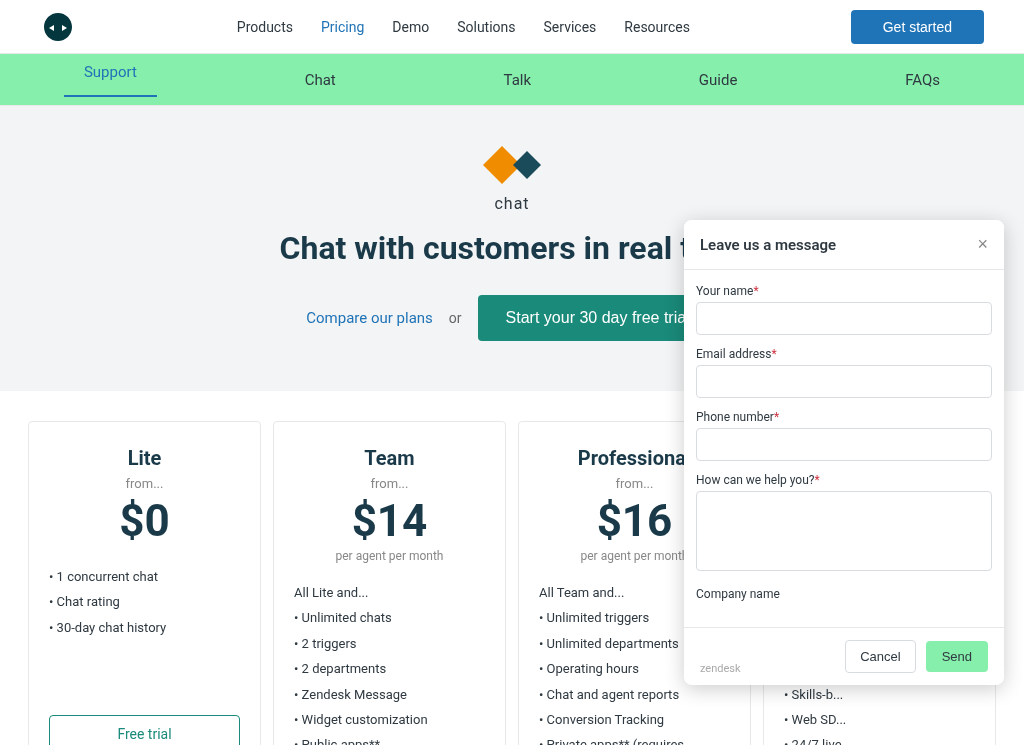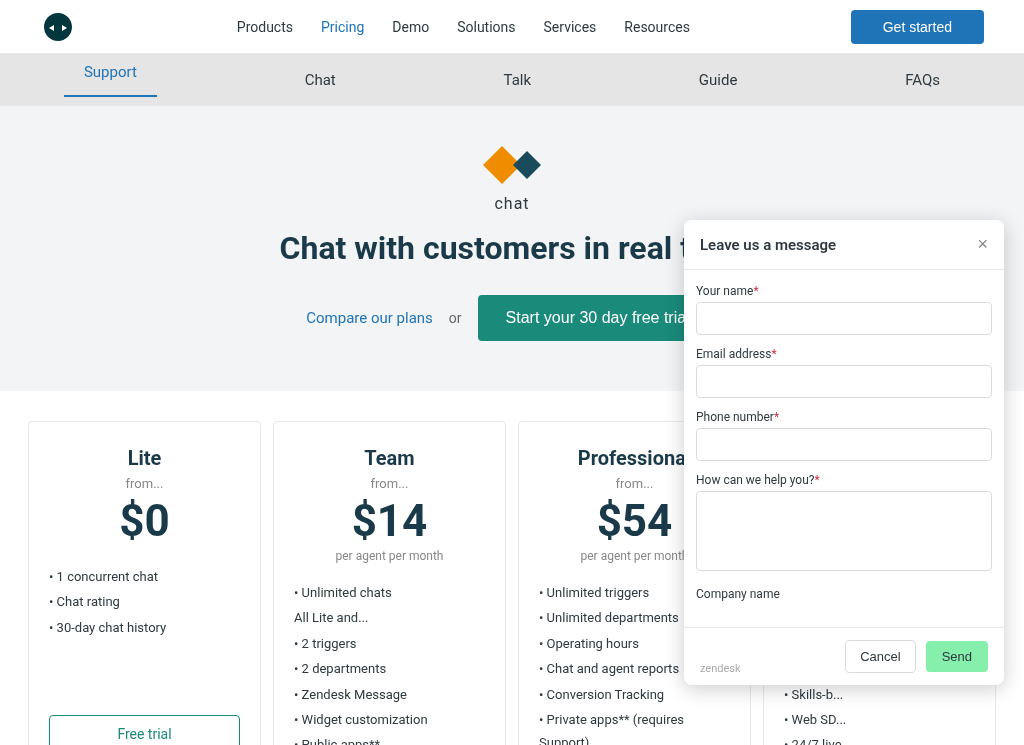--- a/index.html
+++ b/index.html
@@ -16,21 +16,21 @@
     .nav-links a { text-decoration: none; color: #2f3941; font-size: 14px; }
     .nav-links a.active { color: #1f73b7; }
     .nav-btn {
       background: #1f73b7; color: #fff; border: none; border-radius: 4px;
       padding: 9px 32px; font-size: 14px; cursor: pointer;
     }
 
     
     .sub-nav {
       display: flex; justify-content: space-around; align-items: center;
-      border-bottom: 1px solid #e8e8e8; background: #e5e5e5; height: 52px;
+      border-bottom: 1px solid #e8e8e8; background: #86efac; height: 52px;
     }
     .sub-nav a { text-decoration: none; font-size: 15px; color: #2f3941; padding: 0 20px; }
     .sub-nav a.active { color: #1f73b7; border-bottom: 2px solid #1f73b7; padding-bottom: 14px; }
 
     
     .hero {
       background: #f3f4f5; text-align: center; padding: 40px 20px 50px;
     }
     .hero-logo { display: flex; justify-content: center; align-items: center; margin-bottom: 10px; }
     .hero-icon-orange {
@@ -165,37 +165,38 @@
       </div>
       <a href="#" class="plan-trial">Free trial</a>
     </div>
 
     <div class="plan-card">
       <div class="plan-name">Team</div>
       <div class="plan-from">from...</div>
       <div class="plan-price">$14</div>
       <div class="plan-per">per agent per month</div>
       <div class="plan-features">
+        <p>All Lite and...</p>
         <p>• Unlimited chats</p>
-        <p>All Lite and...</p>
         <p>• 2 triggers</p>
         <p>• 2 departments</p>
         <p>• Zendesk Message</p>
         <p>• Widget customization</p>
         <p>• Public apps**</p>
       </div>
 
     </div>
 
     <div class="plan-card">
       <div class="plan-name">Professional</div>
       <div class="plan-from">from...</div>
-      <div class="plan-price">$54</div>
+      <div class="plan-price">$16</div>
       <div class="plan-per">per agent per month</div>
       <div class="plan-features">
+        <p>All Team and...</p>
         <p>• Unlimited triggers</p>
         <p>• Unlimited departments</p>
         <p>• Operating hours</p>
         <p>• Chat and agent reports</p>
         <p>• Conversion Tracking</p>
         <p>• Private apps** (requires Support)</p>
       </div>
 
     </div>
 

